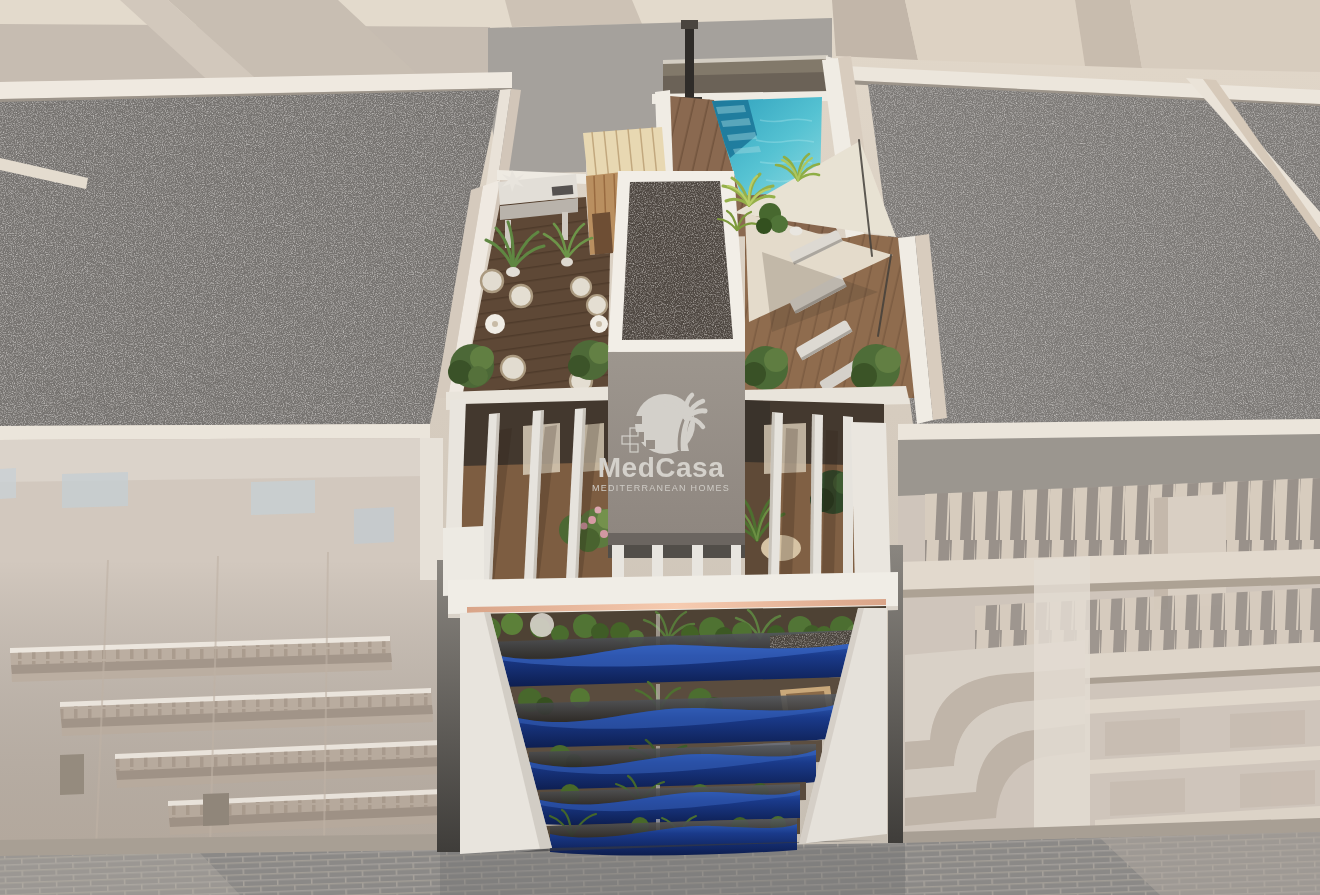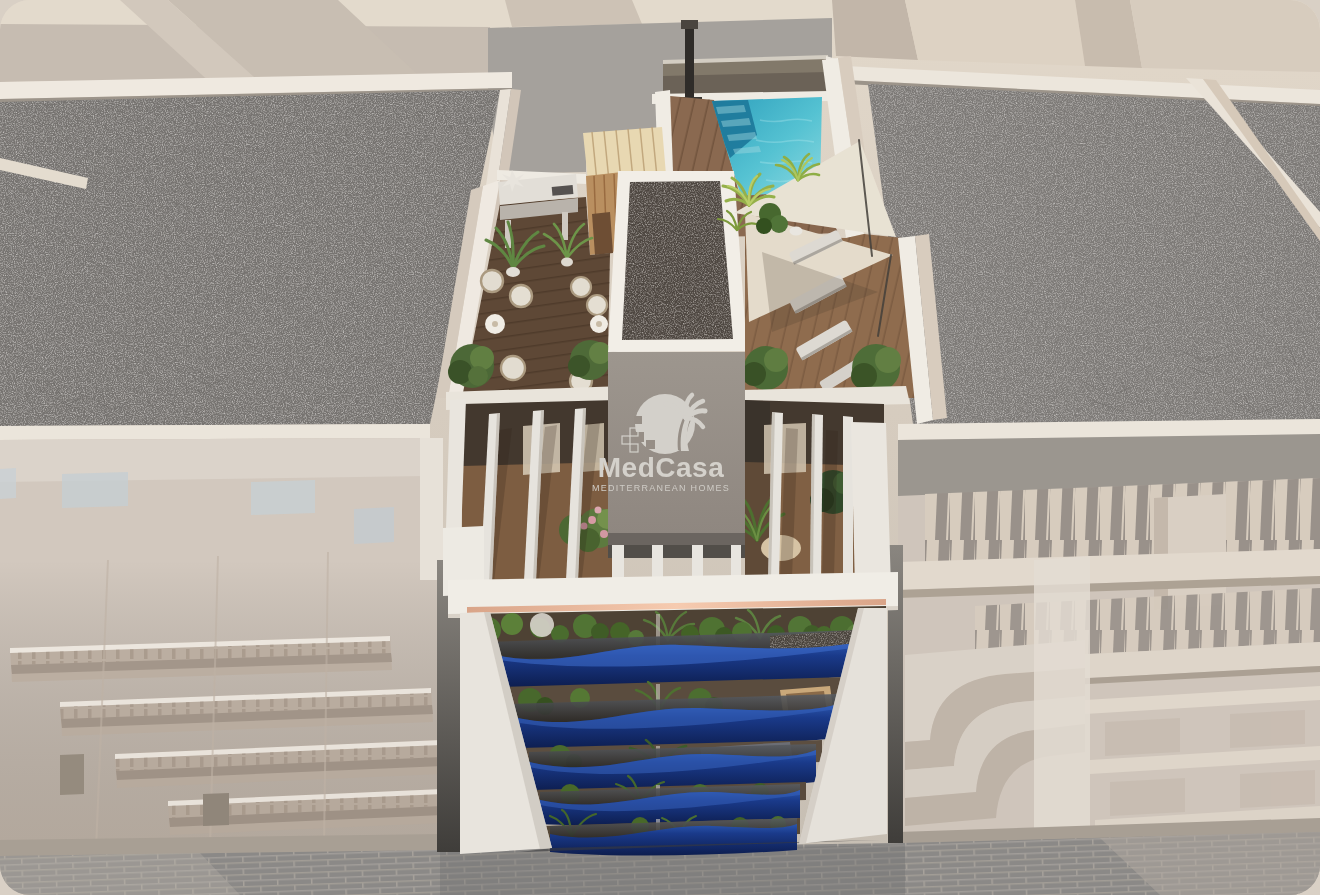--- a/index.html
+++ b/index.html
@@ -1,16 +1,16 @@
 <!DOCTYPE html>
 <html><head>
 <meta charset="utf-8">
 <style>
   html,body{margin:0;padding:0;background:#d9d0c5;font-family:"Liberation Sans",sans-serif;}
-  #stage{width:1320px;height:895px;overflow:hidden;position:relative;border-radius:30px;}
+  #stage{width:1320px;height:895px;overflow:hidden;position:relative;}
 </style>
 </head>
 <body>
 <div id="stage">
 <svg width="1320" height="895" viewBox="0 0 1320 895" xmlns="http://www.w3.org/2000/svg">
 <defs>
   <linearGradient id="bgGrad" x1="0" y1="0" x2="0" y2="1">
     <stop offset="0" stop-color="#e2d8ca"></stop>
     <stop offset="0.5" stop-color="#d5cbbe"></stop>
     <stop offset="1" stop-color="#c5bdb2"></stop>

